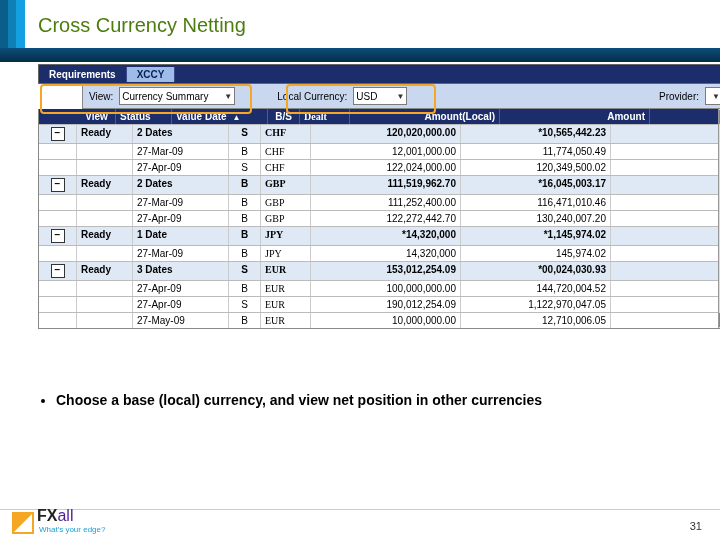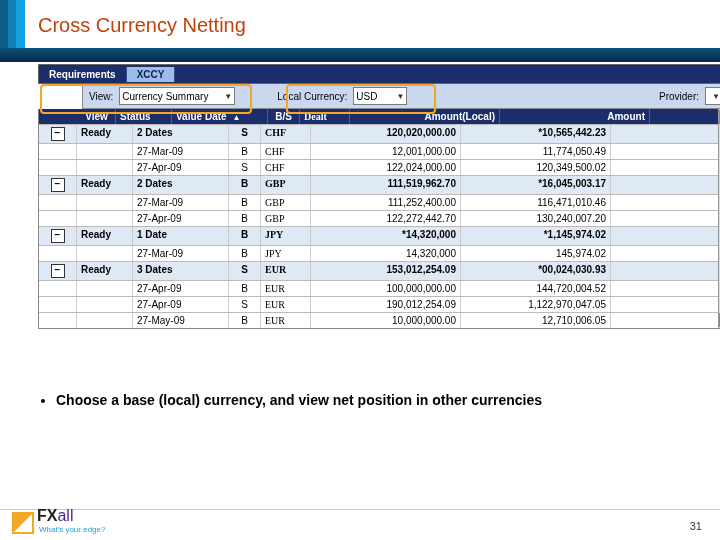--- a/index.html
+++ b/index.html
@@ -1,17 +1,17 @@
 <!DOCTYPE html>
 <html><head>
 <meta charset="utf-8">
 <style>
   html,body{margin:0;padding:0;width:720px;height:540px;font-family:Arial,Helvetica,sans-serif;background:#fff;overflow:hidden;}
   .slide{position:relative;width:720px;height:540px;}
-  .title-bar{position:absolute;top:14px;left:38px;font-size:20px;color:#c2410c;}
+  .title-bar{position:absolute;top:14px;left:38px;font-size:20px;color:#4d7c0f;}
   .title-underline{position:absolute;top:48px;left:0;right:0;height:14px;background:linear-gradient(#0b4f7c,#062c45);}
   .left-stripes{position:absolute;top:0;left:0;width:34px;height:48px;}
   .left-stripes div{height:48px;float:left;}
   .ls1{width:8px;background:#0b5e8a;}
   .ls2{width:8px;background:#0f80b6;}
   .ls3{width:9px;background:#13a0e0;}
   .ls4{width:9px;background:#fff;}
   .app{position:absolute;top:64px;left:38px;width:696px;font-size:10px;color:#000;}
   .tabbar{display:flex;background:#1b2d6b;color:#fff;height:18px;align-items:center;border:1px solid #666;}
   .tabbar .tab{padding:2px 10px;border-right:1px solid #3a4a8a;cursor:default;font-weight:bold;}

